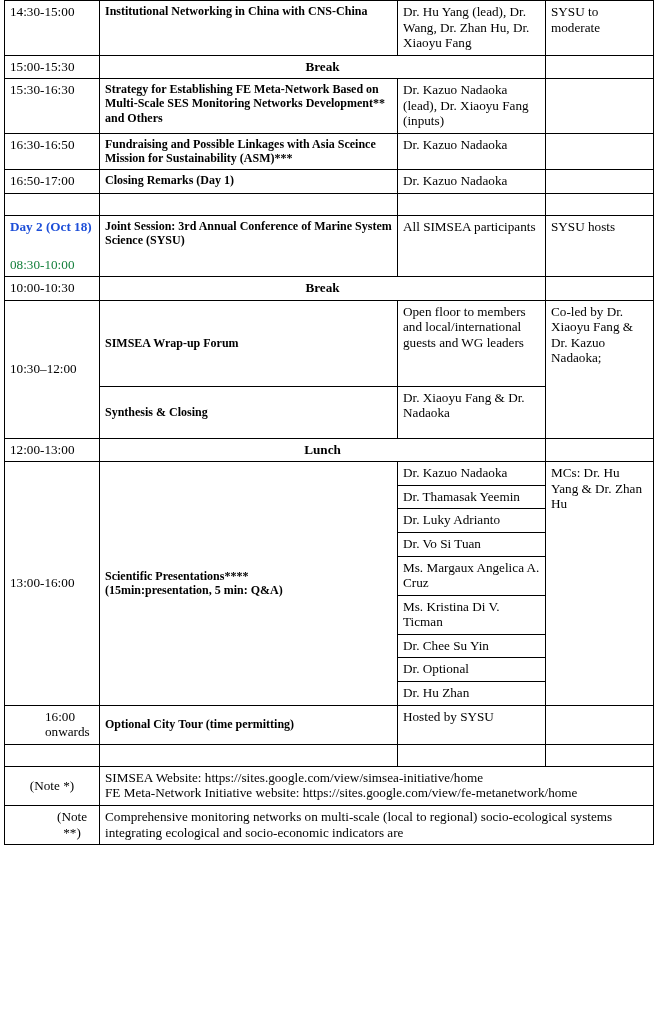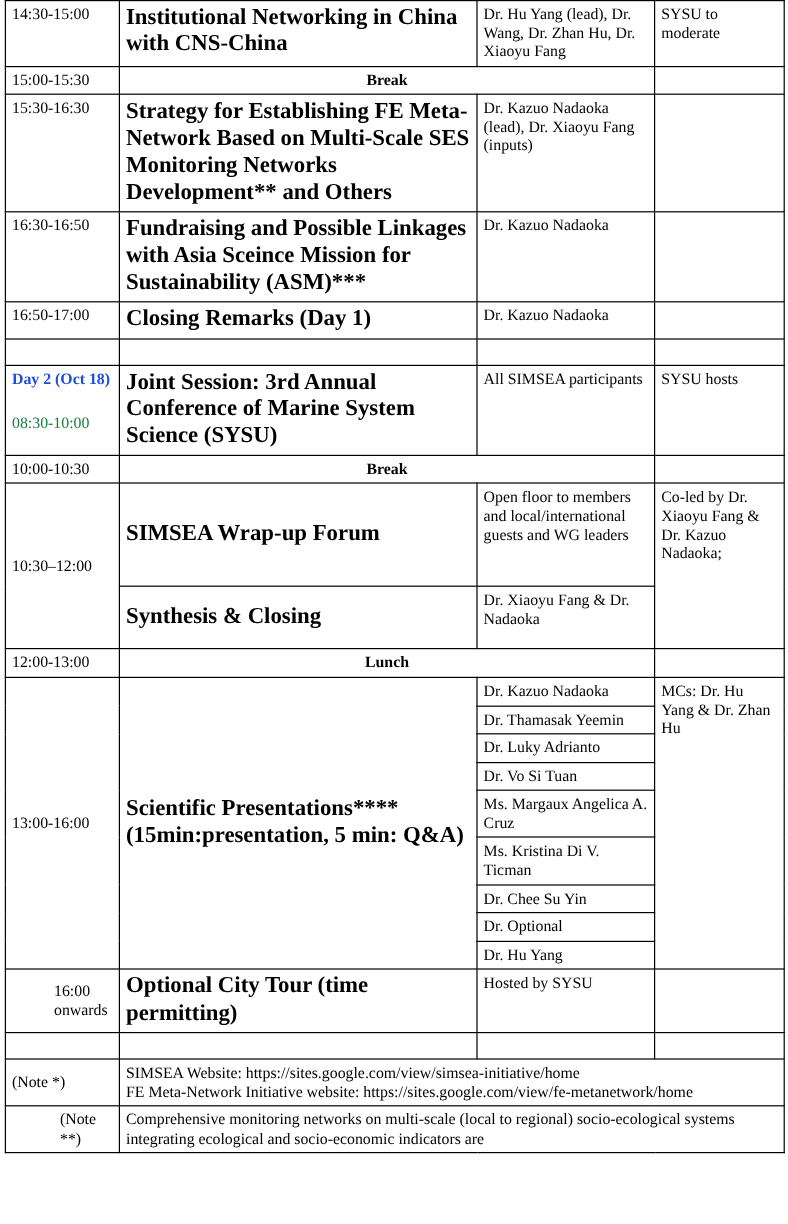--- a/index.html
+++ b/index.html
@@ -38,39 +38,39 @@
   col.c-topic { width: 298px; }
   col.c-people { width: 148px; }
   col.c-notes { width: 108px; }
 
   .time {
     text-align: left;
     font-size: 13.2px;
   }
   .topic-bold {
     font-weight: bold;
-    font-size: 19px;
+    font-size: 12px;
     font-family: Liberation Serif, serif;
   }
   .break-row td {
     text-align: center;
     font-weight: bold;
     padding-top: 3px;
     padding-bottom: 3px;
   }
   .day2 {
     color: #1d4ed8;
     font-weight: bold;
   }
   .day2-time {
     color: #15803d;
     font-weight: normal;
   }
   .note-label {
-    text-align: left;
+    text-align: center;
     padding-right: 6px;
     margin-left: 28px;
   }
   .note-text {
     padding-left: 6px;
   }
   .vmid { vertical-align: middle; }
   .presenter-cell {
     padding-top: 4px;
     padding-bottom: 4px;
@@ -195,21 +195,21 @@
       <tr>
         <td class="presenter-cell">Ms. Kristina Di V. Ticman</td>
       </tr>
       <tr>
         <td class="presenter-cell">Dr. Chee Su Yin</td>
       </tr>
       <tr>
         <td class="presenter-cell">Dr. Optional</td>
       </tr>
       <tr>
-        <td class="presenter-cell">Dr. Hu Yang</td>
+        <td class="presenter-cell">Dr. Hu Zhan</td>
       </tr>
 
       <tr>
         <td class="time" style="vertical-align:middle;padding-left:40px;">
           <span>16:00 onwards</span>
         </td>
         <td class="topic-bold" style="vertical-align:middle;">Optional City Tour (time permitting)</td>
         <td class="vmid">Hosted by SYSU</td>
         <td></td>
       </tr>

